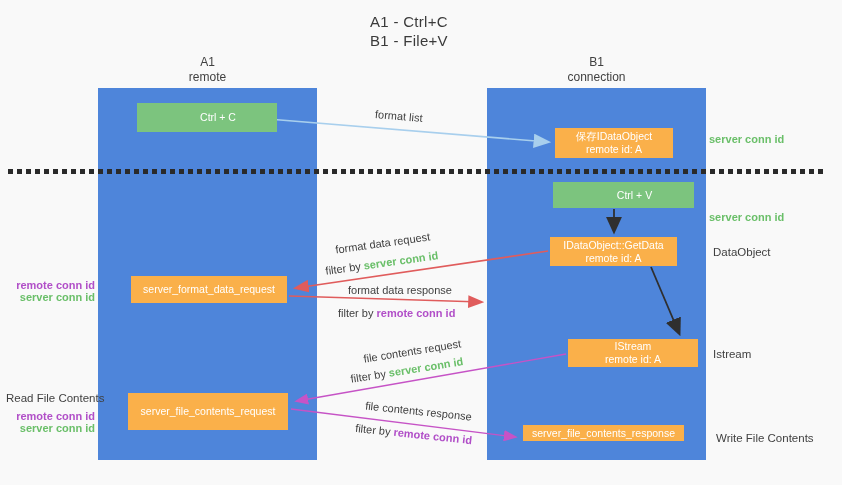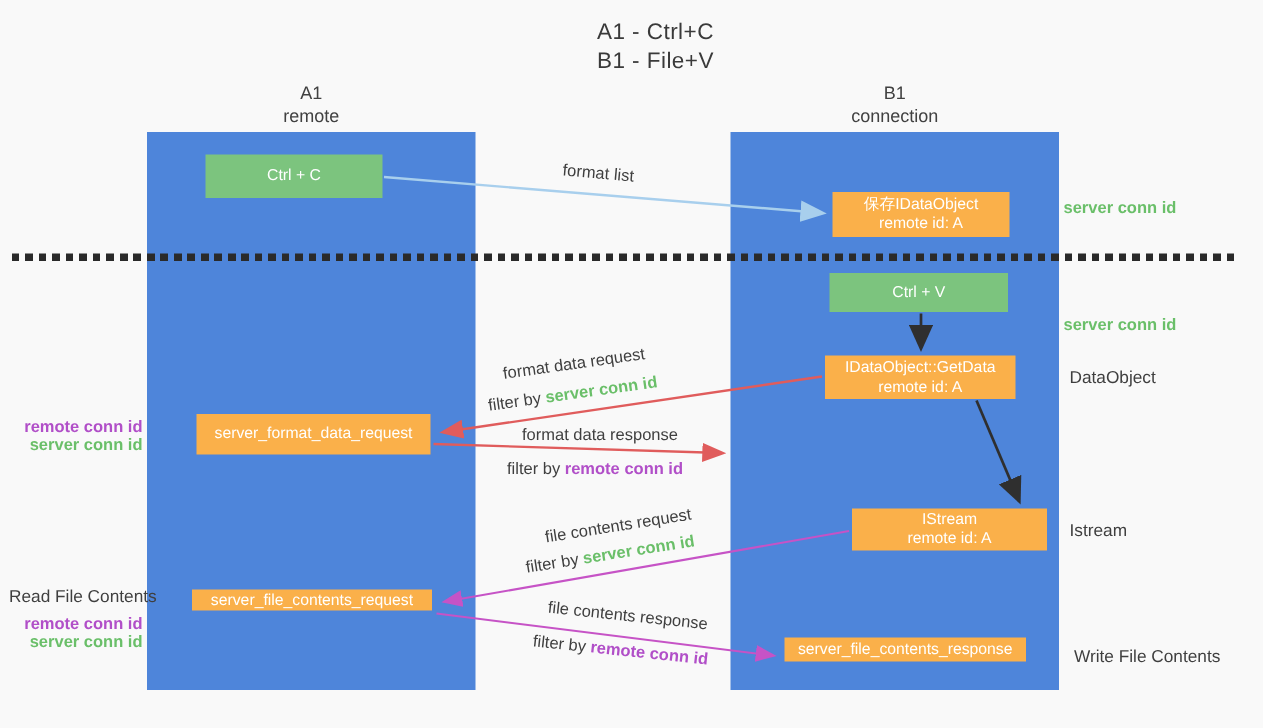--- a/index.html
+++ b/index.html
@@ -1,25 +1,25 @@
 <!DOCTYPE html>
 <html><head>
 <meta charset="utf-8">
 <style>
   html,body{margin:0;padding:0;background:#f9f9f9;}
   .canvas{position:relative;width:842px;height:485px;background:#f9f9f9;overflow:hidden;
           font-family:"Liberation Sans",sans-serif;color:#3a3a3a;}
-  .abs{position:absolute;margin-left:28px;}
+  .abs{position:absolute;}
   .title{font-size:15px;line-height:19px;color:#3a3a3a;letter-spacing:.3px;}
   .lane{position:absolute;top:88px;width:219px;height:372px;background:#4e85da;}
   .lane-header{position:absolute;top:55px;width:219px;text-align:center;
                font-size:12px;line-height:15px;color:#414141;}
   .node{position:absolute;display:flex;flex-direction:column;justify-content:center;
         align-items:center;color:#fff;font-size:10.5px;line-height:13px;text-align:center;}
-  .node.green{background:#7cc47e;}
+  .node.green{background:#7cc47e;padding-left:22px;}
   .node.orange{background:#fab04a;}
   .lbl{position:absolute;font-size:11px;white-space:nowrap;color:#3f3f3f;}
   .green-t{color:#6abf69;font-weight:bold;}
   .purple-t{color:#b14fc8;font-weight:bold;}
   .right-align{text-align:right;}
   .rot{transform-origin:center;}
   .divider{position:absolute;left:8px;top:169px;width:818px;height:5px;
            background:repeating-linear-gradient(90deg,#2a2a2a 0 5px,transparent 5px 9px);}
   svg.arrows{position:absolute;left:0;top:0;pointer-events:none;}
 </style>
@@ -85,21 +85,21 @@
     <div>IDataObject::GetData</div>
     <div>remote id: A</div>
   </div>
   <div class="node orange" style="left:131px;top:276px;width:156px;height:27px;">
     <div>server_format_data_request</div>
   </div>
   <div class="node orange" style="left:568px;top:339px;width:130px;height:28px;">
     <div>IStream</div>
     <div>remote id: A</div>
   </div>
-  <div class="node orange" style="left:128px;top:393px;width:160px;height:14px;">
+  <div class="node orange" style="left:128px;top:393px;width:160px;height:37px;">
     <div>server_file_contents_request</div>
   </div>
   <div class="node orange" style="left:523px;top:425px;width:161px;height:16px;">
     <div>server_file_contents_response</div>
   </div>
 
   <div class="lbl green-t" style="left:709px;top:133px;">server conn id</div>
   <div class="lbl green-t" style="left:709px;top:211px;">server conn id</div>
   <div class="lbl" style="left:713px;top:246px;font-size:11.5px;">DataObject</div>
   <div class="lbl" style="left:713px;top:348px;font-size:11.5px;">Istream</div>

